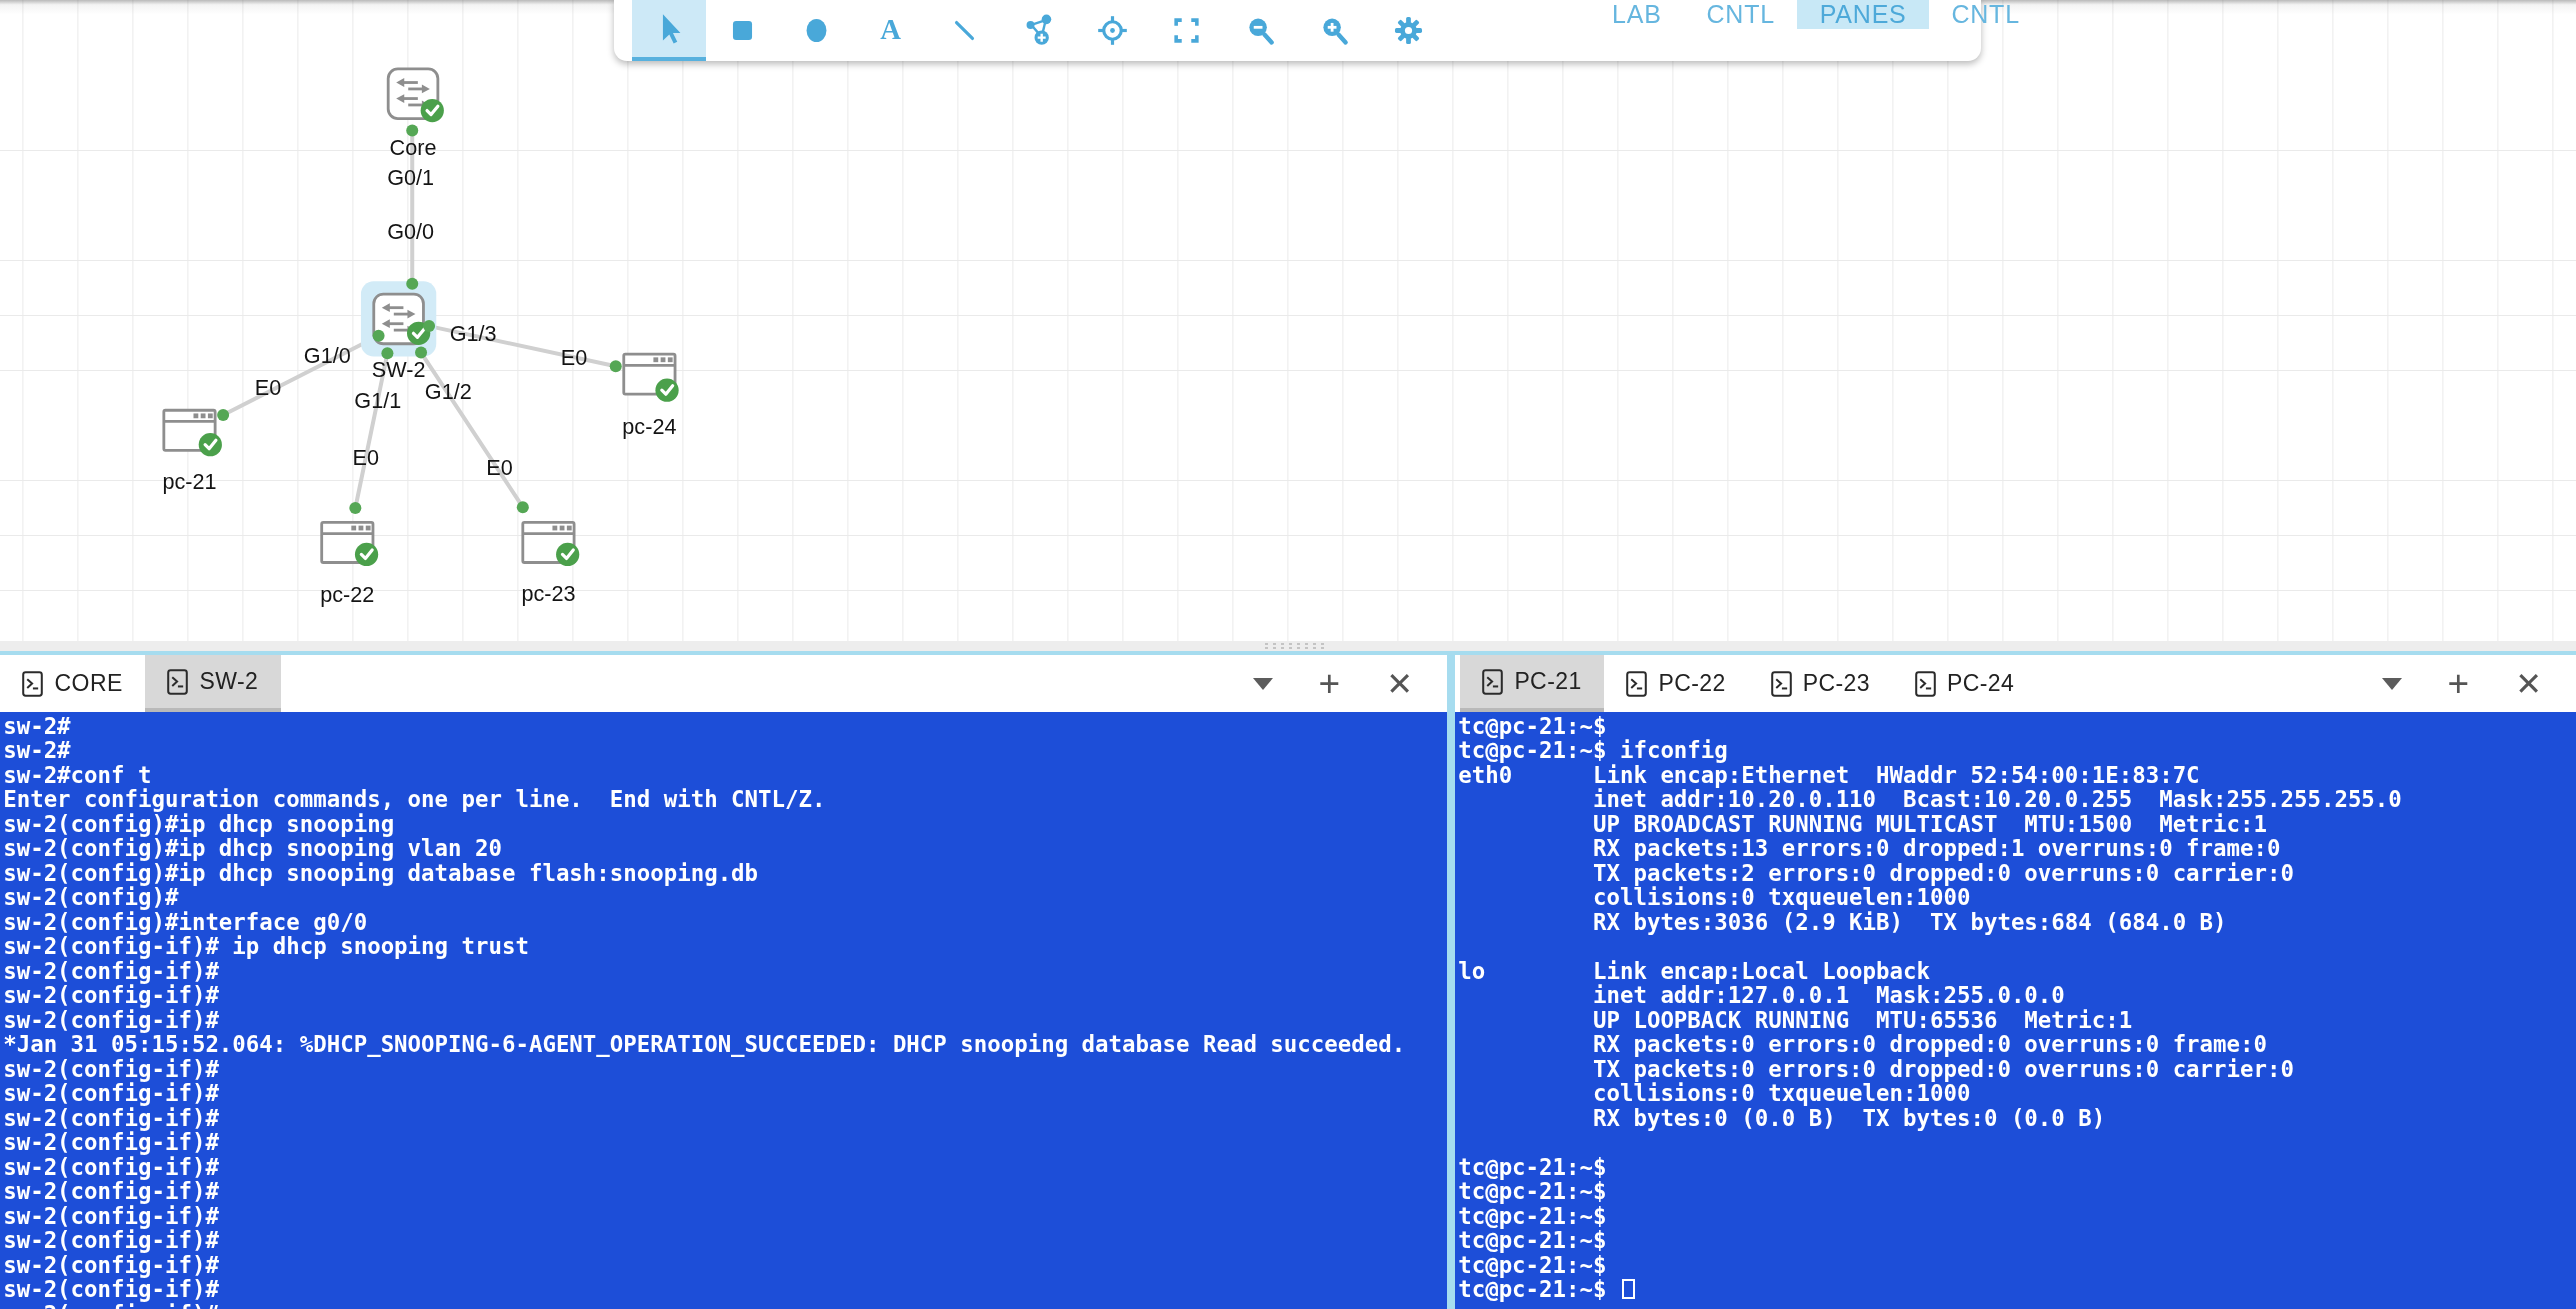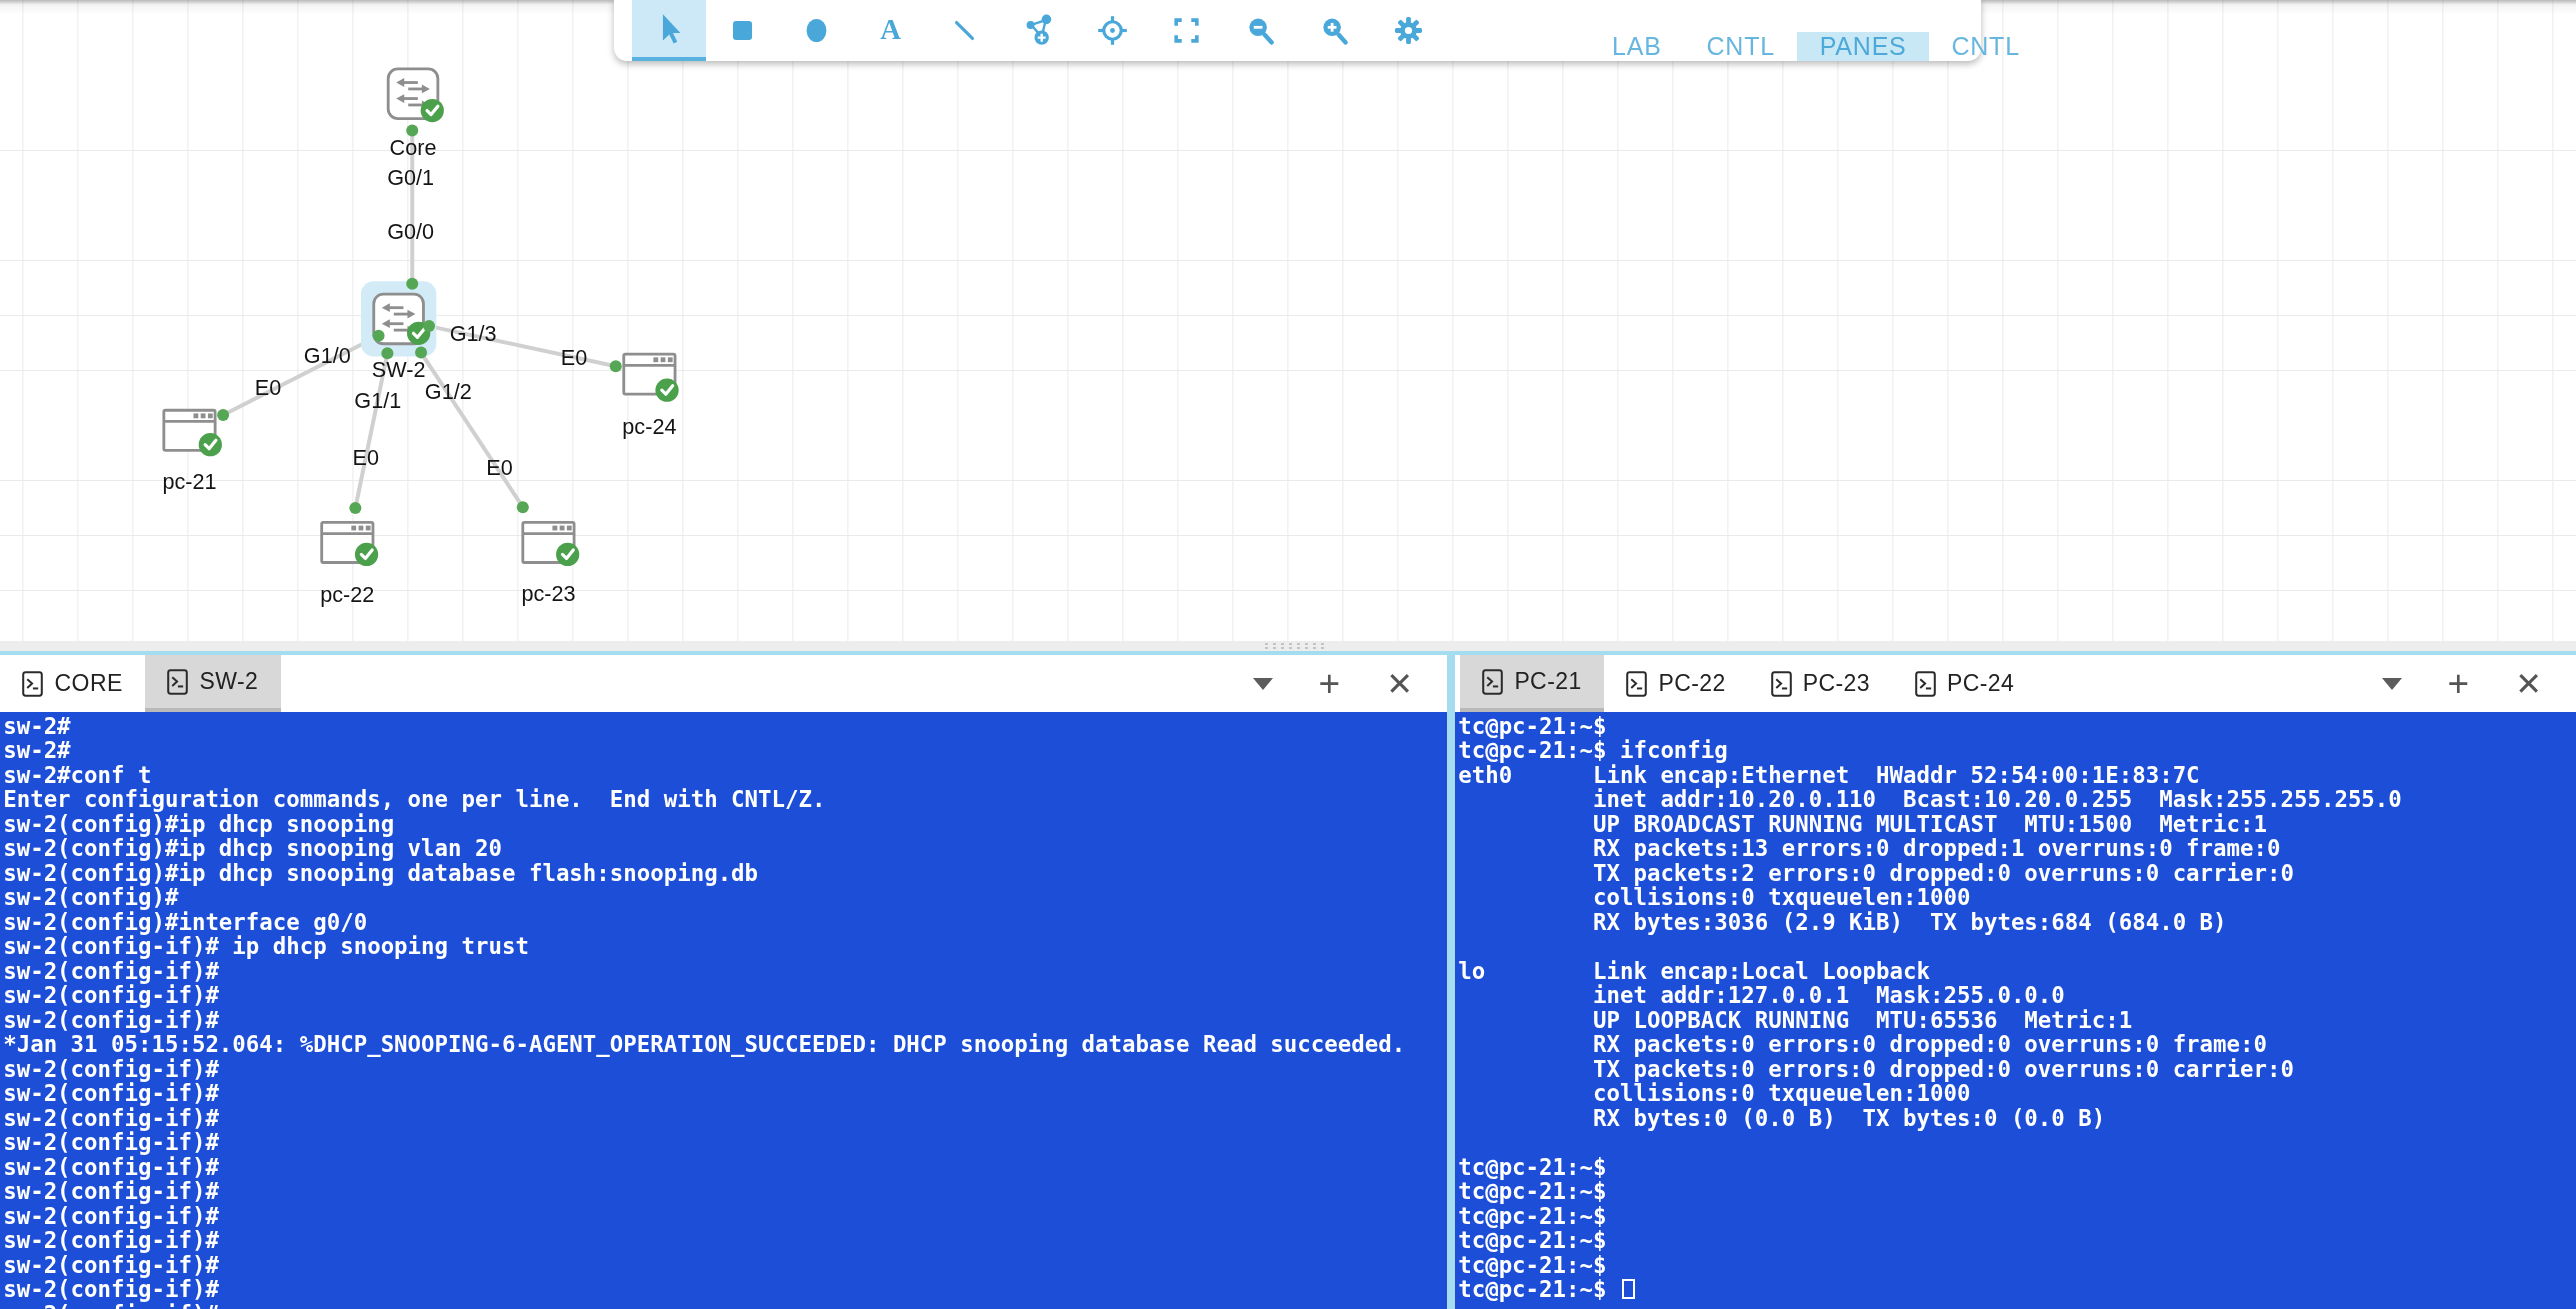--- a/index.html
+++ b/index.html
@@ -20,24 +20,24 @@
 
   
   #toolbar { position:absolute; left:614px; top:0; width:1367px; height:61px;
     background:#fff; border-radius:0 0 13px 13px;
     box-shadow:0 2.4px 7.2px rgba(0,0,0,.28); display:flex; align-items:stretch; }
   .tools { display:flex; margin-left:17.6px; }
   .tool { width:74px; height:61px; display:flex; align-items:center; justify-content:center; cursor:pointer; }
   .tool.active { background:#cde9f7; border-bottom:4px solid #58b1de; }
   .tool svg { display:block; }
   .tb-divider { width:0.8px; background:#ddd; margin:6.4px 56px 6.4px 88px; }
-  .navtabs { display:flex; align-items:flex-end; }
+  .navtabs { display:flex; align-items:flex-start; }
   .navtab { display:flex; align-items:center; padding:0 22.4px; font-size:25px;
     letter-spacing:0.8px; color:#66b6df; cursor:pointer; }
-  .navtab.active { background:#c8e8f6; color:#4da9d9;margin-top:12px; }
+  .navtab.active { background:#c8e8f6; color:#4da9d9; }
 
   
   #splitter { position:absolute; left:0; top:641px; width:100%; height:9.6px; background:#ededed; }
   #splitter .dots { position:absolute; left:1265px; top:1.6px; width:64px; height:7.2px;
     background-image:repeating-linear-gradient(to right, #c4c4c4 0 3.2px, transparent 3.2px 8px),
                      repeating-linear-gradient(to right, #c4c4c4 0 3.2px, transparent 3.2px 8px);
     background-size:64px 2.4px; background-position:0 0, 0 4.8px; background-repeat:no-repeat; }
   #blueline { position:absolute; left:0; top:651px; width:100%; height:4px; background:#a6dcef; }
 
   

